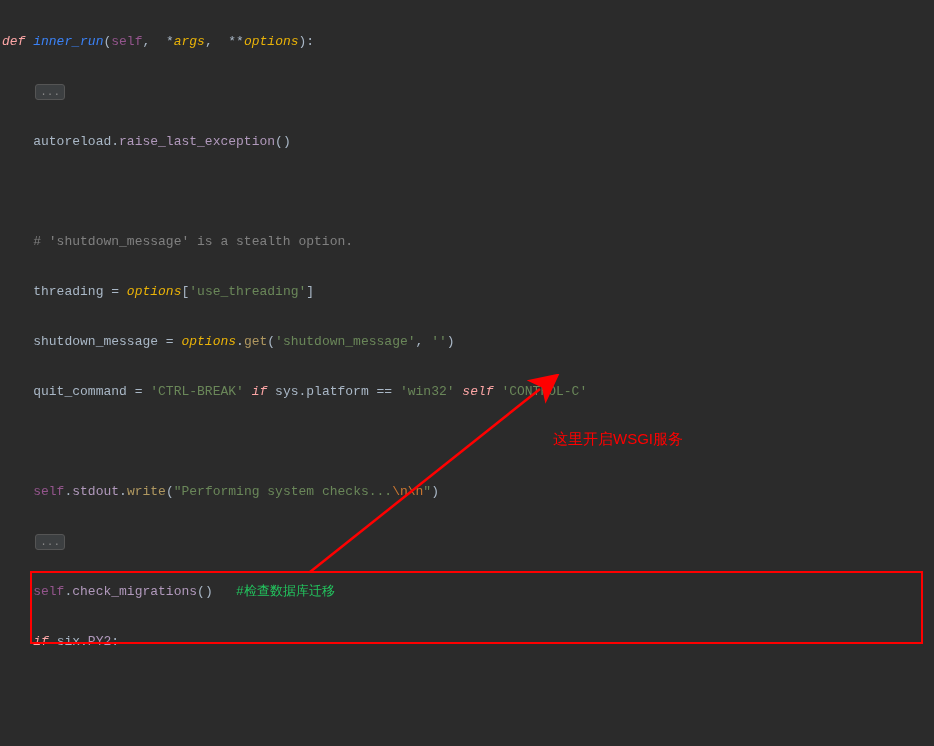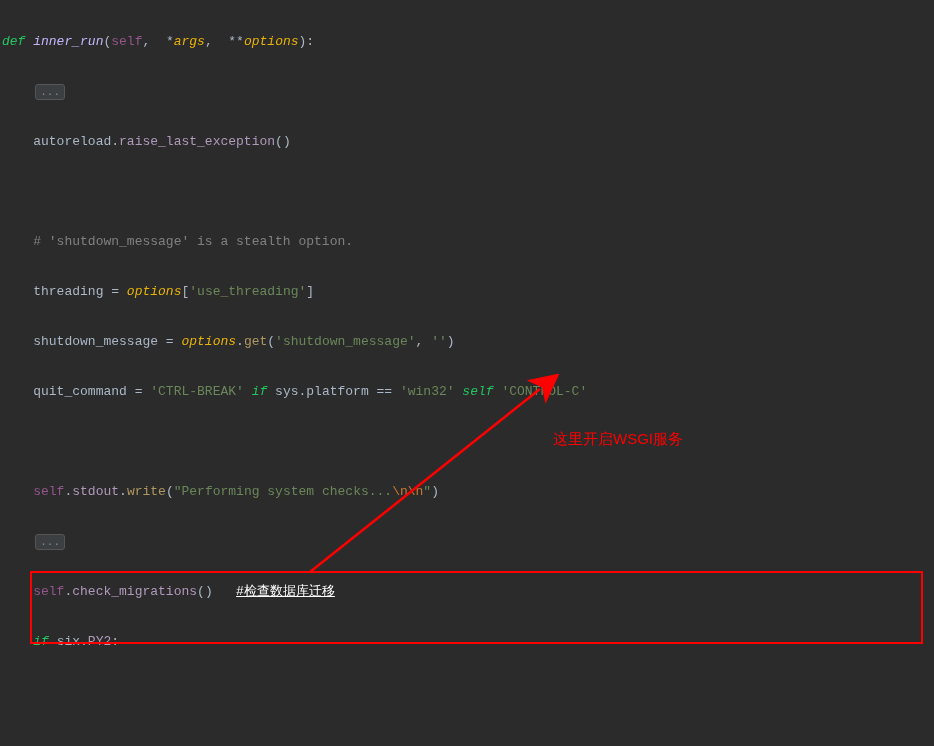--- a/index.html
+++ b/index.html
@@ -13,29 +13,29 @@
   height: 746px;
   overflow: hidden;
   position: relative;
 }
 .code-area {
   position: relative;
   padding-left: 2px;
   padding-top: 4px;
   white-space: pre;
 }
-.kw { color: #22c55e; font-style: italic; }
-.def-name { color: #c4b5fd; font-style: italic; }
+.kw { color: #fca5a5; font-style: italic; }
+.def-name { color: #3b82f6; font-style: italic; }
 .self { color: #94558d; text-align: center; }
 .param { color: #eab308; font-style: italic; }
 .attr { color: #b199bc; }
 .call { color: #b09860; }
 .str { color: #6a8759; }
 .comment { color: #808080; }
-.comment-zh { color: #ffffff; text-decoration: underline; }
+.comment-zh { color: #22c55e; }
 .op { color: #a9b7c6; }
 .fold {
   display: inline-block;
   background: #3c3f41;
   border: 1px solid #555;
   border-radius: 3px;
   color: #888;
   padding: 0 4px;
   font-size: 11px;
   line-height: 14px;

